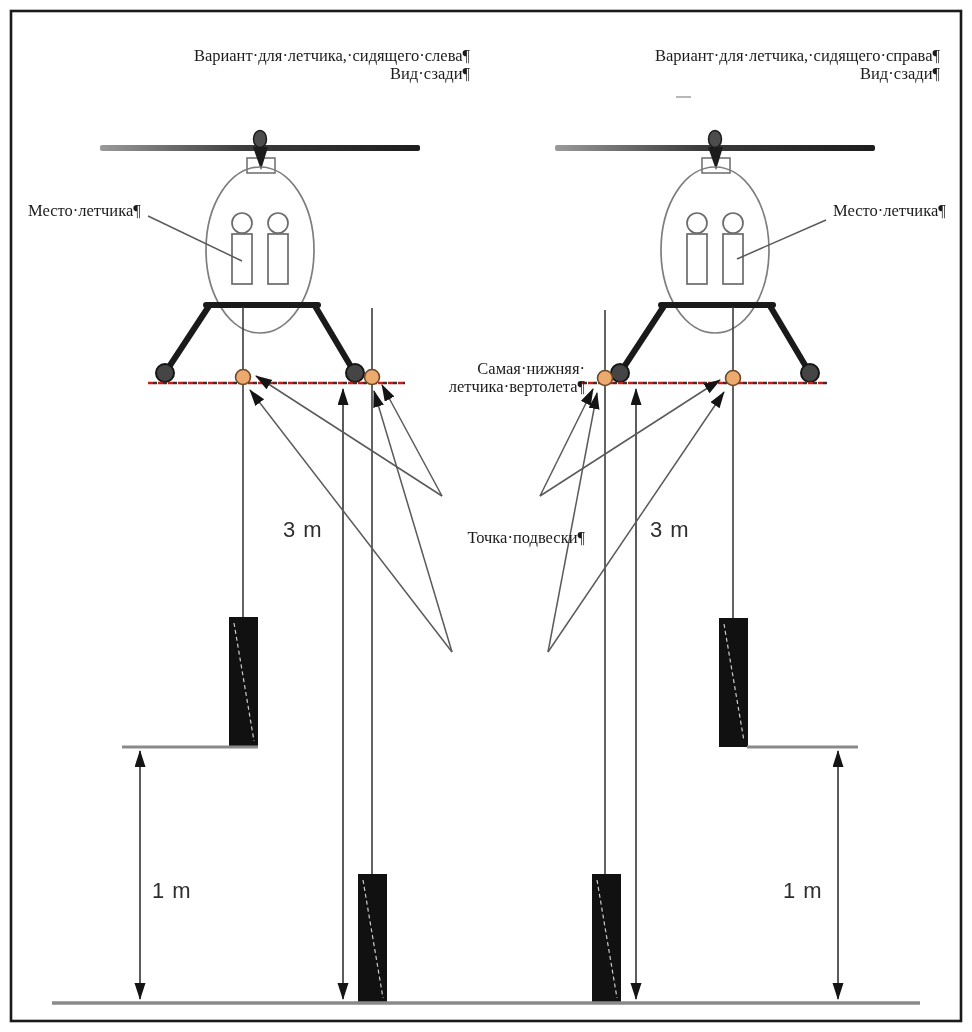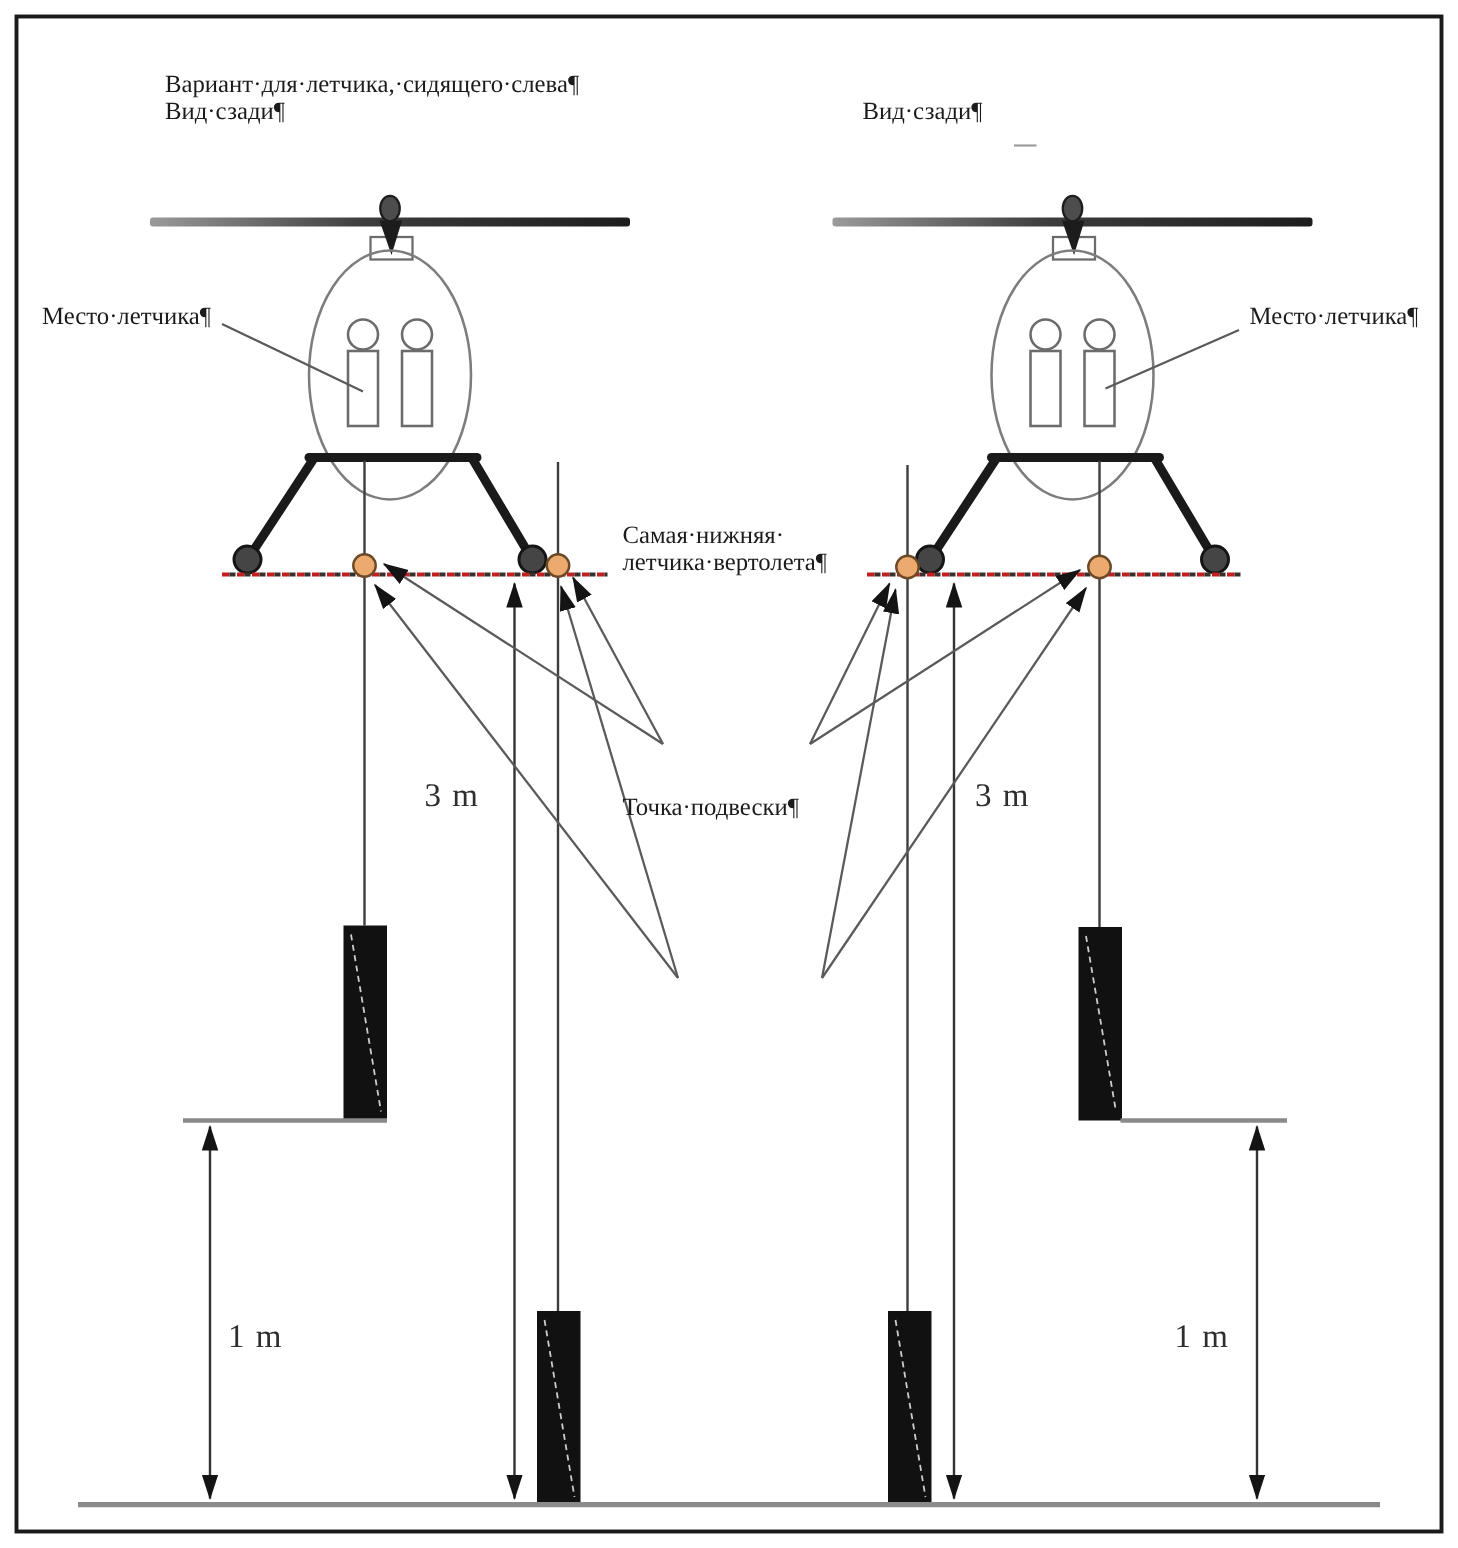--- a/index.html
+++ b/index.html
@@ -11,24 +11,24 @@
     overflow:hidden;
   }
   .page svg{position:absolute;left:0;top:0;}
   .lbl{
     position:absolute;
     color:#1b1b1b;
     font-size:16.5px;
     line-height:18px;
     white-space:nowrap;
   }
-  .lbl.center{text-align:left;white-space:normal;}
+  .lbl.center{text-align:right;white-space:normal;}
   .dim{
     position:absolute;
-    font-family:Liberation Serif, serif;
+    font-family:Liberation Sans, sans-serif;
     font-size:22px;
     color:#2e2e2e;
     letter-spacing:1px;
     white-space:nowrap;
   }
 </style>
 </head>
 <body>
 
 <div class="page">
@@ -164,29 +164,29 @@
     <line x1="548" y1="652" x2="724" y2="392" marker-end="url(#ah)"></line>
   </g>
 </svg>
 
   <div class="lbl center" style="left:110px;top:47px;width:360px;">
     <span>Вариант·для·летчика,·сидящего·слева¶</span><br>
     <span>Вид·сзади¶</span>
   </div>
 
   <div class="lbl center" style="left:575px;top:47px;width:365px;">
-    <br>
+    <span>Вариант·для·летчика,·сидящего·справа¶</span><br>
     <span>Вид·сзади¶</span>
   </div>
 
   <div class="lbl" style="left:28px;top:202px;">Место·летчика¶</div>
 
   <div class="lbl" style="left:833px;top:202px;">Место·летчика¶</div>
 
-  <div class="lbl center" style="left:415px;top:348px;width:170px;">
+  <div class="lbl center" style="left:415px;top:360px;width:170px;">
     <span>Самая·нижняя·</span><br>
     <span>летчика·вертолета¶</span>
   </div>
 
   <div class="lbl center" style="left:415px;top:501px;width:170px;margin-top:28px;">Точка·подвески¶</div>
 
 
   <div class="dim" style="left:283px;top:517px;">3 m</div>
   <div class="dim" style="left:650px;top:517px;">3 m</div>
   <div class="dim" style="left:152px;top:878px;">1 m</div>

